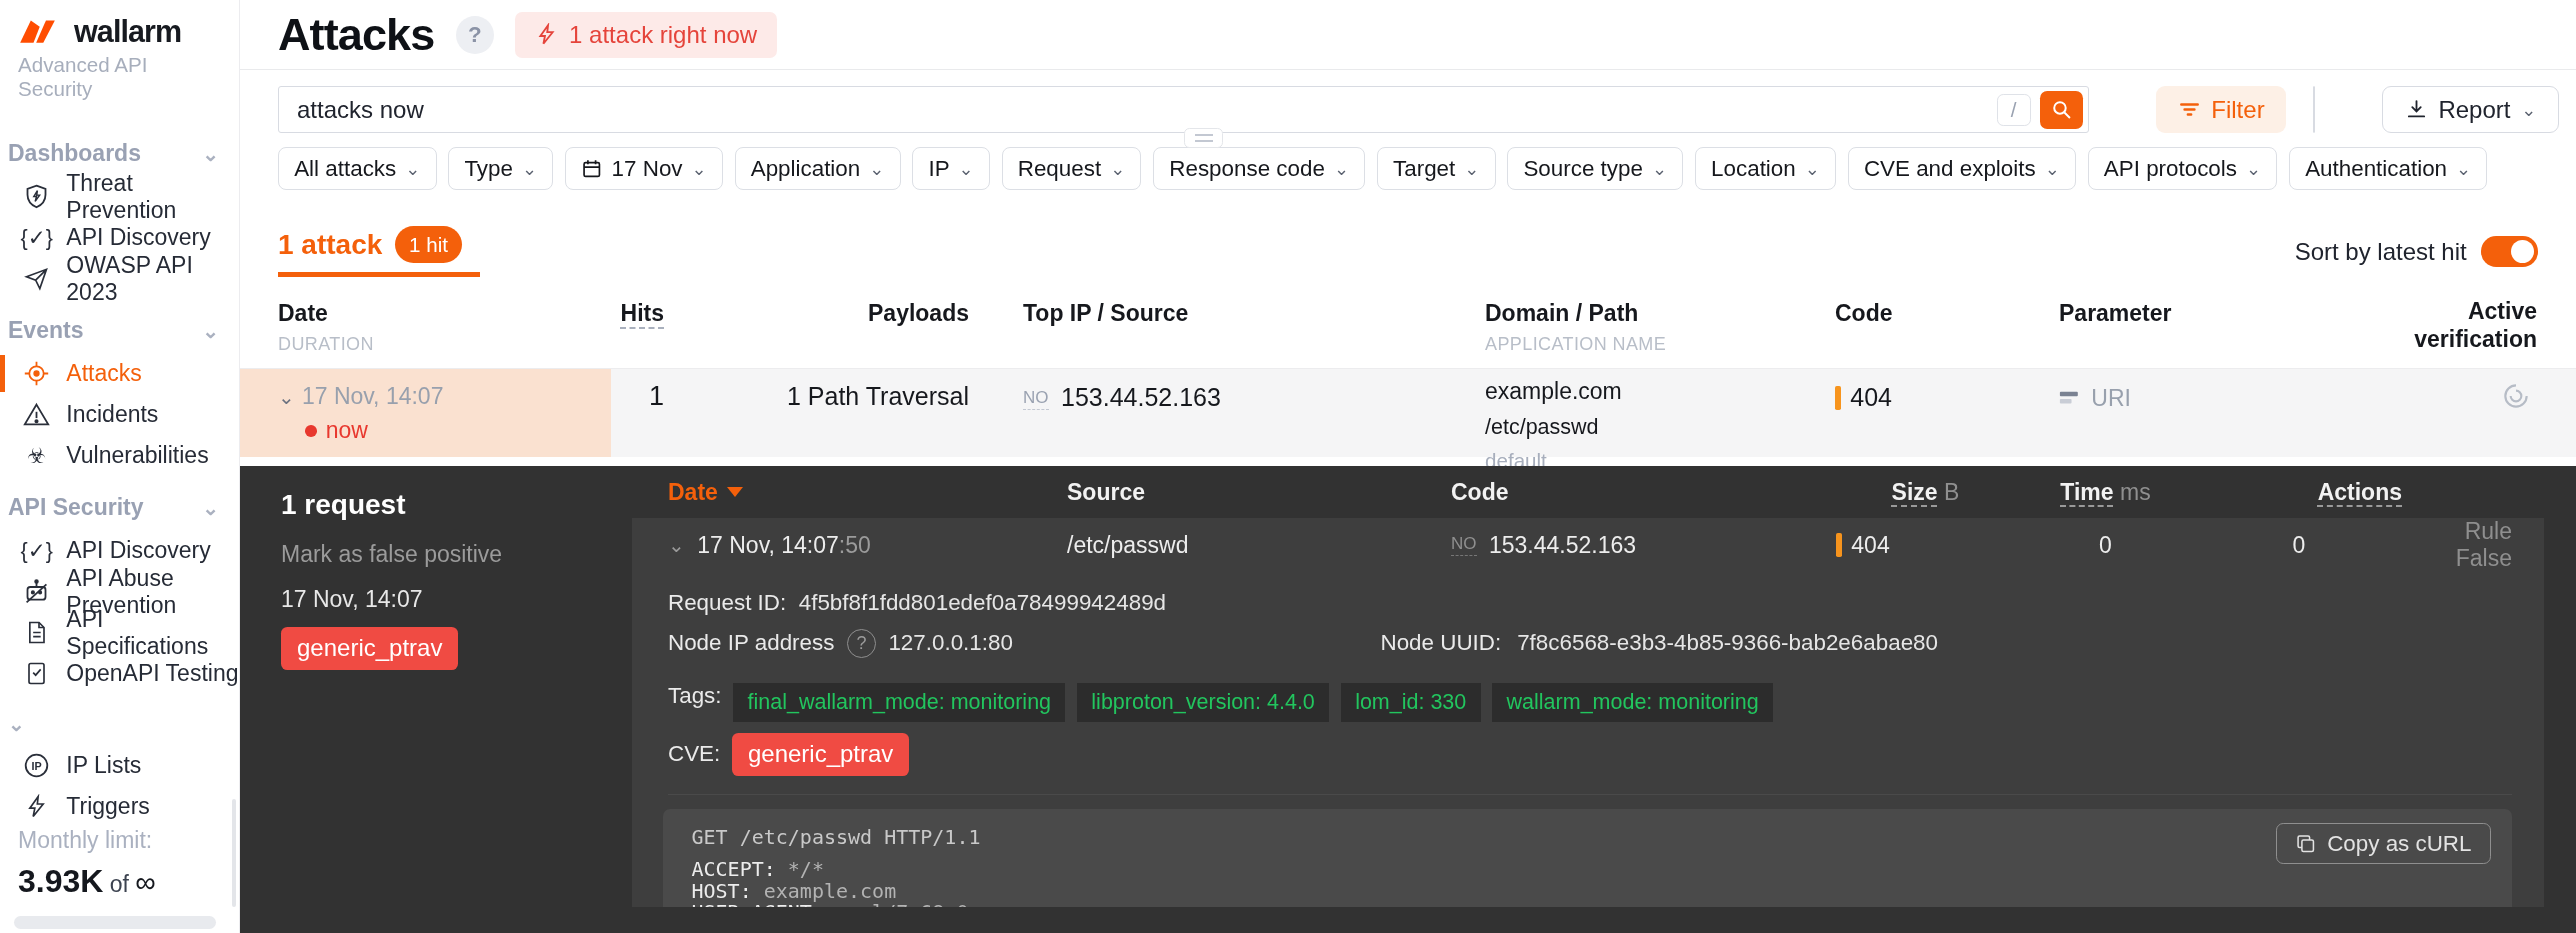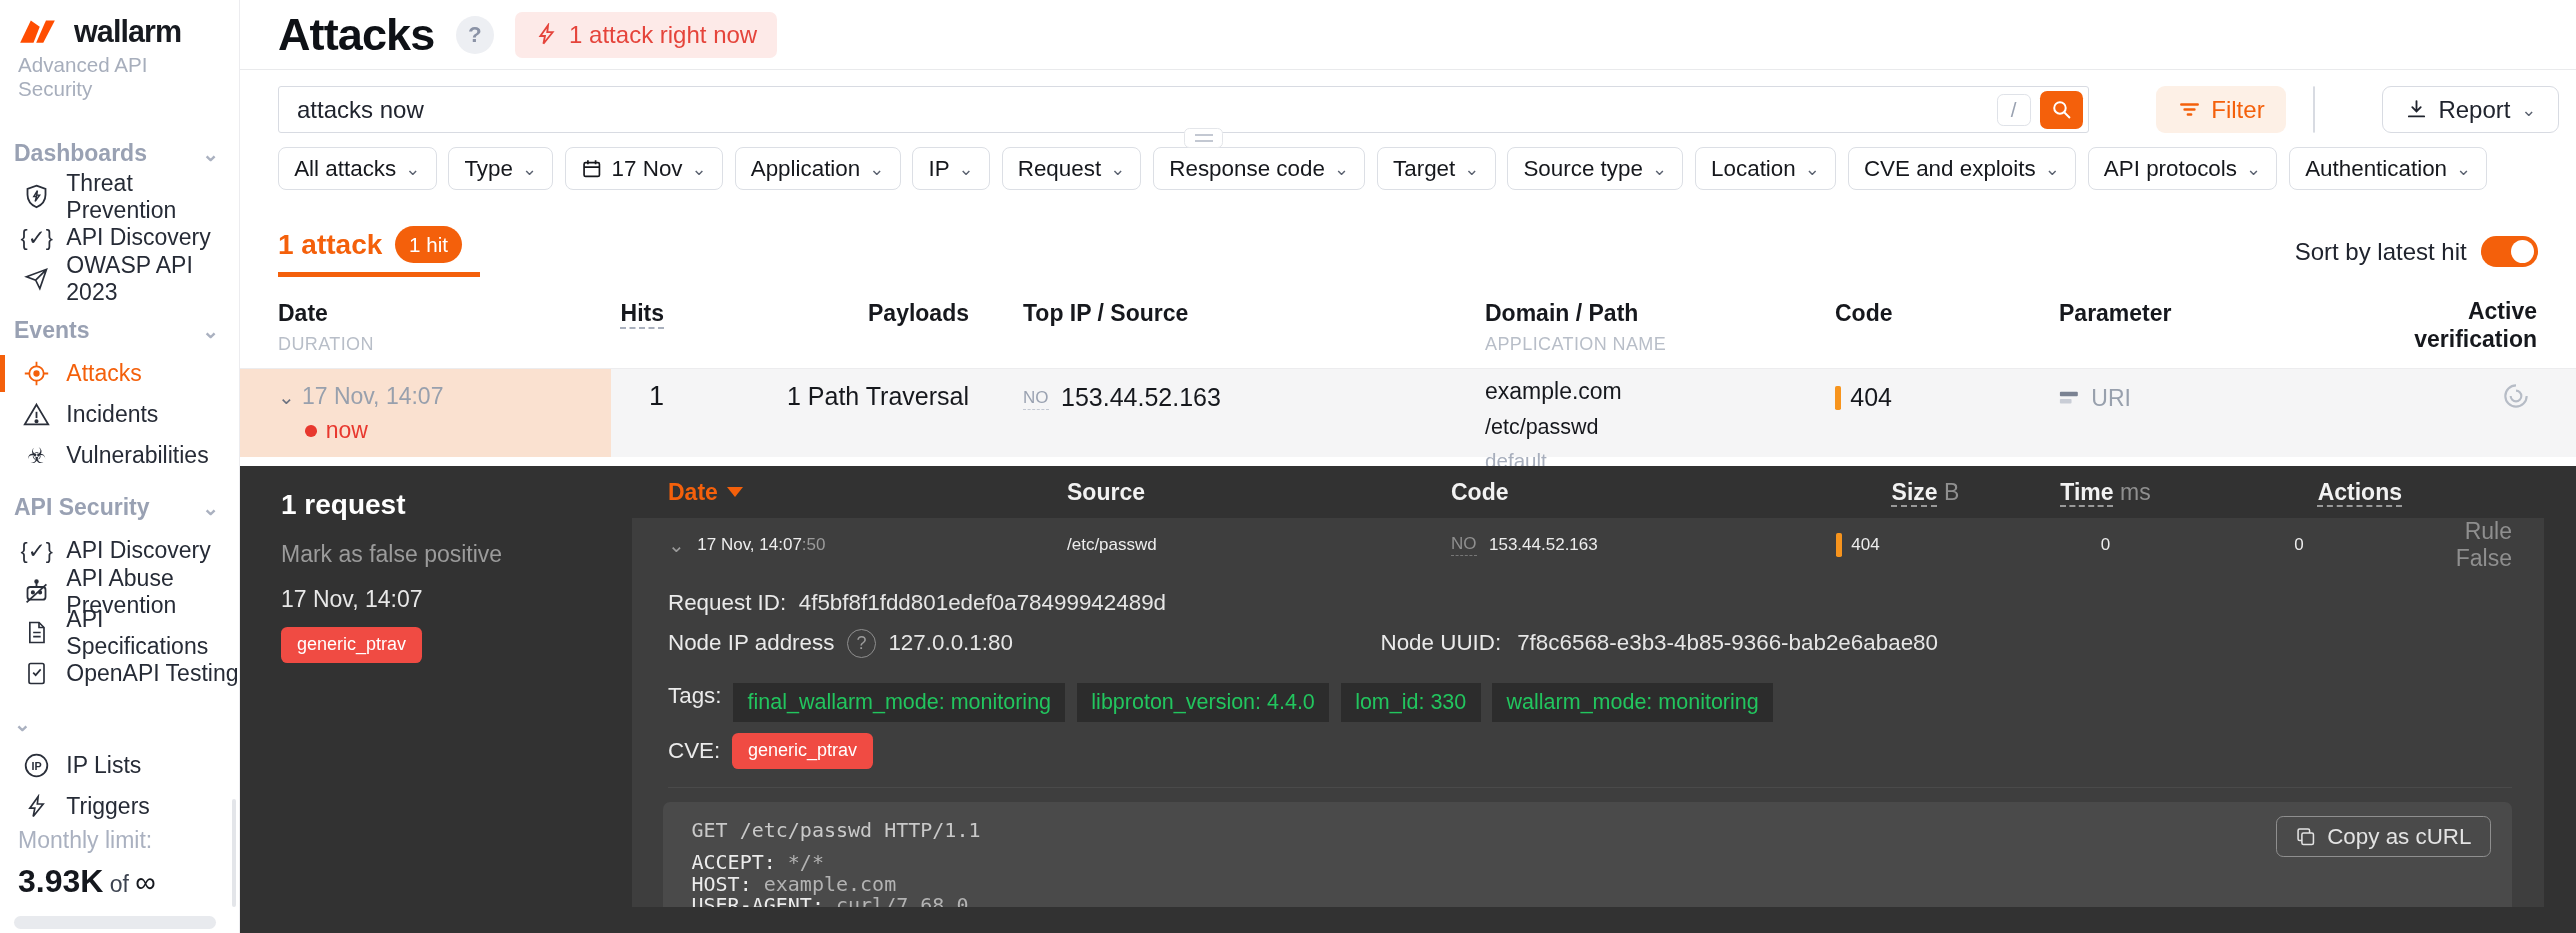--- a/index.html
+++ b/index.html
@@ -8,21 +8,21 @@
 
   
   .sidebar { position:absolute; left:0; top:0; width:240px; height:934px;
     background:#fff; border-right:1.8px solid #ececef; z-index:5; }
   .logo-block { padding:14.3px 18px 7.2px; }
   .logo-row { display:flex; align-items:center; gap:9px; }
   .brand-name { font-size:30.5px; font-weight:bold; color:#171a20; letter-spacing:-0.9px; }
   .brand-sub { font-size:20.6px; color:#a7aebc; margin-top:3.6px; }
   .nav { margin-top:23px; }
   .nav-section { display:flex; align-items:center; justify-content:space-between;
-    padding:9px 20px 9px 14px; font-size:23px; font-weight:bold; color:#99a1b3; margin-top:9px; }
+    padding:9px 20px 9px 8px; font-size:23px; font-weight:bold; color:#99a1b3; margin-top:9px; }
   .nav-item { display:flex; align-items:center; gap:14.3px; height:41px; padding-left:21.5px;
     font-size:23px; color:#262b36; cursor:pointer; position:relative; }
   .nav-item .nicon { width:30.5px; height:30.5px; display:flex; align-items:center; justify-content:center;
     color:#2a2f3a; flex:none; font-size:21.5px; }
   .nav-item.active { color:#f4600b; }
   .nav-item.active .nicon { color:#f4600b; }
   .nav-item.active::before { content:""; position:absolute; left:0; top:1.8px; bottom:1.8px; width:5.4px; background:#f4600b; }
   .chev { color:#aab1c0; font-size:20px; }
   .limit-block { position:absolute; left:18px; bottom:34px; }
   .limit-label { font-size:23px; color:#aab1c0; }
@@ -111,34 +111,34 @@
   .param-cell { display:flex; align-items:center; gap:10.8px; padding-top:16px; height:fit-content; color:#98a0ad; }
   .param-txt { font-size:23px; color:#98a0ad; }
   .av-cell { display:flex; justify-content:flex-end; padding-top:10.8px; padding-right:5.4px; }
 
   
   .detail { position:absolute; left:0; right:0; top:466px; bottom:0; background:#323232; }
   .d-left { position:absolute; left:0; top:0; width:392px; bottom:0; padding:23px 0 0 41px; }
   .d-req-count { font-size:28px; font-weight:bold; color:#fff; }
   .d-fp { font-size:23px; color:#9b9b9b; margin-top:20px; cursor:pointer; }
   .d-date { font-size:23px; color:#e8e8e8; margin-top:18px; }
-  .red-tag { display:inline-block; background:#f04b43; color:#fff; font-size:18px;
+  .red-tag { display:inline-block; background:#f04b43; color:#fff; font-size:24px;
     border-radius:6.3px; padding:7.2px 16px; margin-top:14.3px; }
   .d-table { position:absolute; left:392px; right:32px; top:0; bottom:0; }
   .dgrid { display:grid; grid-template-columns:399px 384px 385px 179px 181px 206px 1fr; }
   .d-head { height:52px; align-items:center; padding:0 32px 0 36px; display:grid; }
   .dth { font-size:23px; font-weight:bold; color:#f2f2f2; }
   .dth .unit { font-weight:normal; color:#8f8f8f; }
   .d-dashed { text-decoration:underline dashed; text-underline-offset:6.3px; text-decoration-color:#9a9a9a; text-decoration-thickness:1.8px; }
   .center { text-align:center; }
   .date-sort { color:#f4600b; display:flex; align-items:center; gap:9px; }
   .caret-down { width:0; height:0; border-left:8px solid transparent; border-right:8px solid transparent; border-top:10.8px solid #f4600b; }
   .d-body { position:absolute; left:0; right:0; top:52px; height:389px; background:#3e3e3e; overflow:hidden; }
   .d-row { height:54px; align-items:center; padding:0 32px 0 36px; display:grid; cursor:pointer; }
-  .d-row .white { color:#ededed; font-size:17px; }
+  .d-row .white { color:#ededed; font-size:23px; }
   .d-row .dim { color:#9b9b9b; }
   .drow-date { display:flex; align-items:center; gap:12.5px; }
   .d-chev { color:#9b9b9b; font-size:20px; }
   .d-src { display:flex; align-items:center; gap:12.5px; }
   .dflag { font-size:17px; color:#8f8f8f; border-bottom:1.8px dashed #777; padding-bottom:1.8px; }
   .d-code { display:flex; align-items:center; gap:9px; }
   .d-actions { text-align:right; font-size:23px; color:#8f8f8f; }
   .d-actions span { margin-left:20px; cursor:pointer; }
 
   .d-meta { padding:18px 32px 0 36px; }

